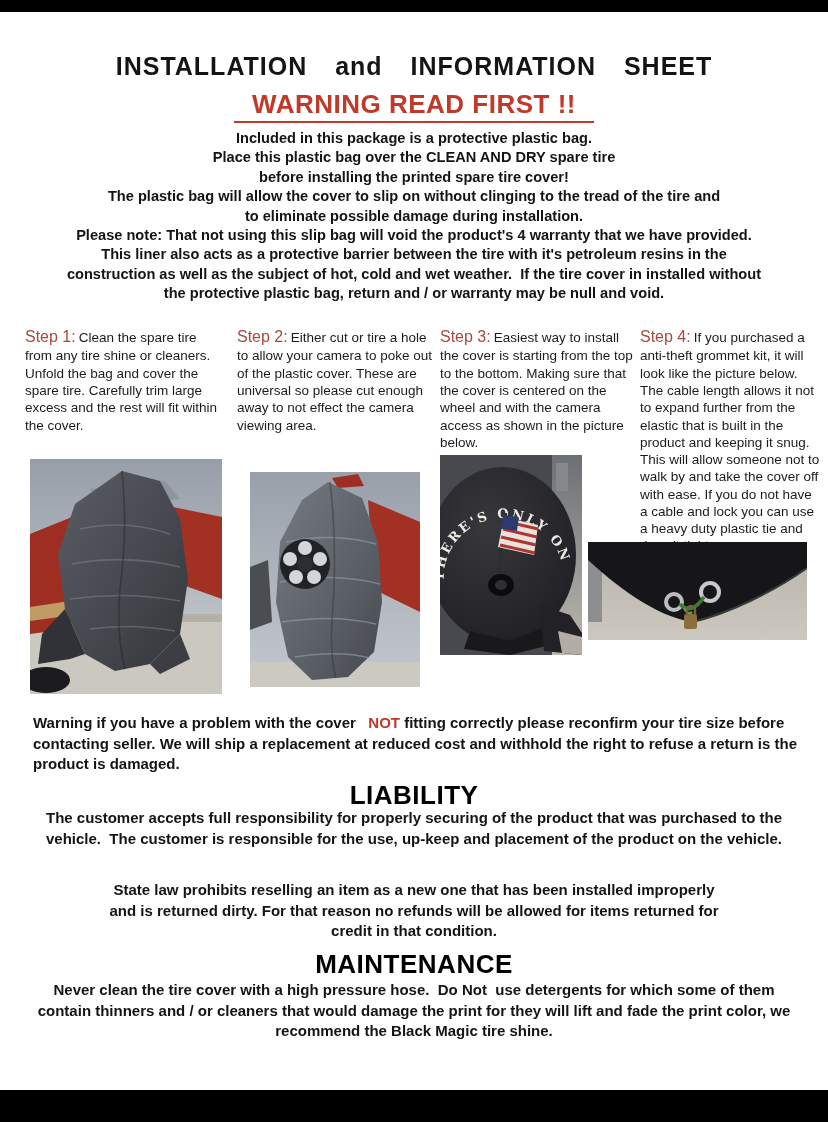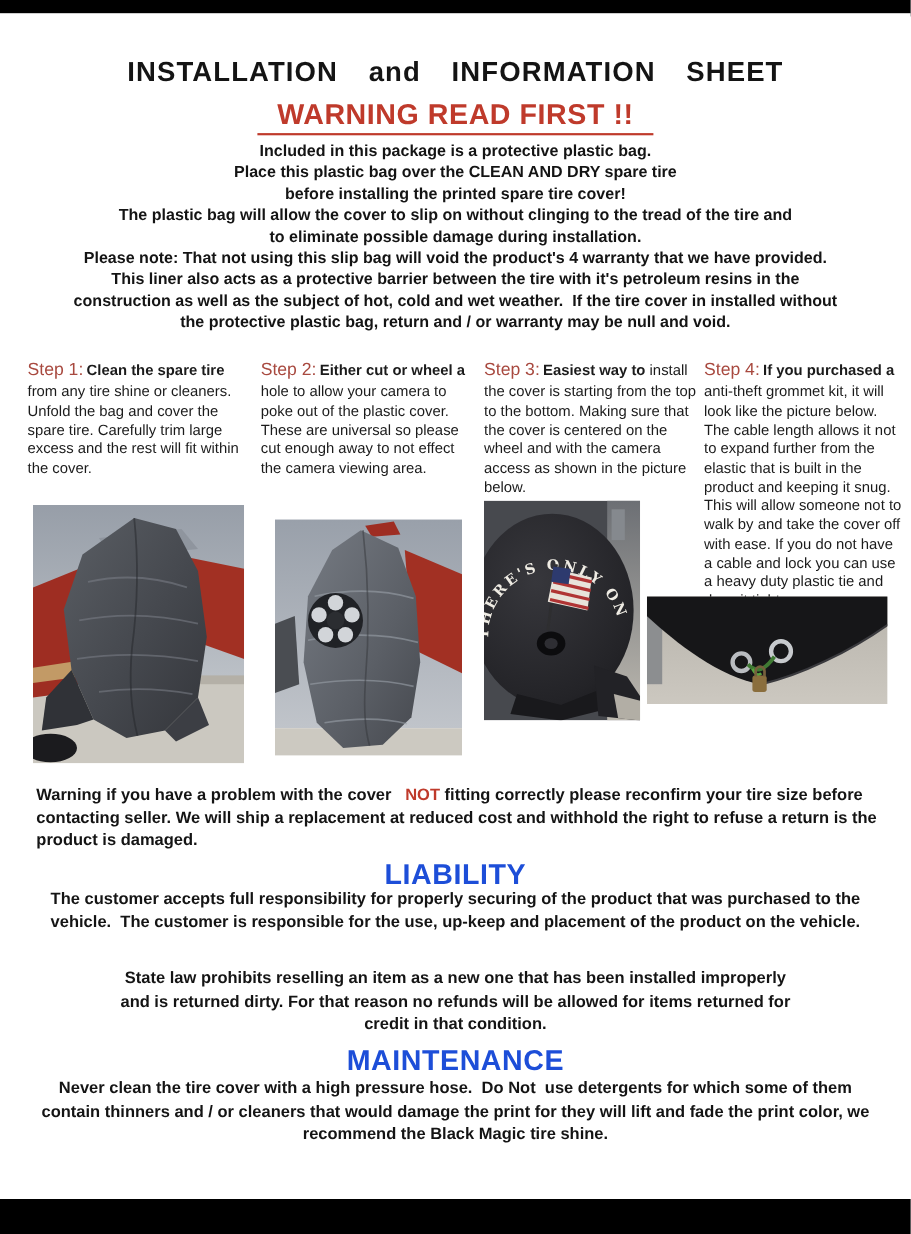--- a/index.html
+++ b/index.html
@@ -14,40 +14,40 @@
   .warn-head-wrap{position:absolute;top:77px;left:0;width:828px;text-align:center;}
   .warn-head{display:inline-block;font-size:26px;font-weight:700;color:#bf3a2b;
     letter-spacing:0.5px;padding:0 18px 1px 18px;border-bottom:2px solid #bf3a2b;white-space:pre;text-align:center;}
 
   .intro{position:absolute;top:117px;left:8px;width:812px;text-align:center;}
   .intro div{font-size:14.6px;font-weight:700;line-height:19.4px;white-space:pre;}
 
   .steps{position:absolute;top:315px;left:0;width:828px;}
   .step{position:absolute;top:0;font-size:13.5px;line-height:1.28;color:#1b1b1b;}
   .step .step-label{font-size:16px;font-weight:400;color:#a8493f;margin-right:3px;}
-  .step .step-lead{font-weight:700;}
+  .step .step-lead{font-weight:400;}
   #step-1{left:25px;width:201px;}
   #step-2{left:237px;width:197px;}
   #step-3{left:440px;width:196px;}
   #step-4{left:640px;width:181px;}
 
   .photo{position:absolute;overflow:hidden;}
   #photo-1{left:30px;top:447px;width:192px;height:235px;}
   #photo-2{left:250px;top:460px;width:170px;height:215px;}
   #photo-3{left:440px;top:443px;width:142px;height:200px;}
   #photo-4{left:588px;top:530px;width:219px;height:98px;}
   .photo svg{display:block;}
 
   .fit-warning{position:absolute;top:701px;left:33px;width:772px;
     font-size:15px;font-weight:700;line-height:20.5px;text-align:left;}
   .fit-warning .hl{color:#bf3a2b;white-space:pre;}
   .fit-warning span{white-space:pre-wrap;}
 
   .red-heading{position:absolute;left:0;width:828px;text-align:center;
-    font-size:26px;font-weight:700;color:#1d4ed8;letter-spacing:0.5px;}
+    font-size:26px;font-weight:700;color:#000000;letter-spacing:0.5px;}
   #liability-heading{top:768px;}
   #maintenance-heading{top:937px;}
 
   .para{position:absolute;font-size:15px;font-weight:700;line-height:20.5px;
     text-align:center;white-space:pre-wrap;}
   #liability-para{top:796px;left:24px;width:780px;}
   #resale-para{top:868px;left:104px;width:620px;}
   #maintenance-para{top:968px;left:29px;width:770px;}
 </style>
 </head>
@@ -74,21 +74,21 @@
     <div>construction as well as the subject of hot, cold and wet weather.  If the tire cover in installed without</div>
     <div>the protective plastic bag, return and / or warranty may be null and void.</div>
   </div>
 
   <div class="steps">
     <div class="step" id="step-1">
       <span class="step-label">Step 1:</span><span class="step-lead">Clean the spare tire</span>
       <span class="step-rest">from any tire shine or cleaners. Unfold the bag and cover the spare tire. Carefully trim large excess and the rest will fit within the cover.</span>
     </div>
     <div class="step" id="step-2">
-      <span class="step-label">Step 2:</span><span class="step-lead">Either cut or wheel a</span>
+      <span class="step-label">Step 2:</span><span class="step-lead">Either cut or tire a</span>
       <span class="step-rest">hole to allow your camera to poke out of the plastic cover. These are universal so please cut enough away to not effect the camera viewing area.</span>
     </div>
     <div class="step" id="step-3">
       <span class="step-label">Step 3:</span><span class="step-lead">Easiest way to</span>
       <span class="step-rest">install the cover is starting from the top to the bottom. Making sure that the cover is centered on the wheel and with the camera access as shown in the picture below.</span>
     </div>
     <div class="step" id="step-4">
       <span class="step-label">Step 4:</span><span class="step-lead">If you purchased a</span>
       <span class="step-rest">anti-theft grommet kit, it will look like the picture below. The cable length allows it not to expand further from the elastic that is built in the product and keeping it snug. This will allow someone not to walk by and take the cover off with ease. If you do not have a cable and lock you can use a heavy duty plastic tie and draw it tight.</span>
     </div>

